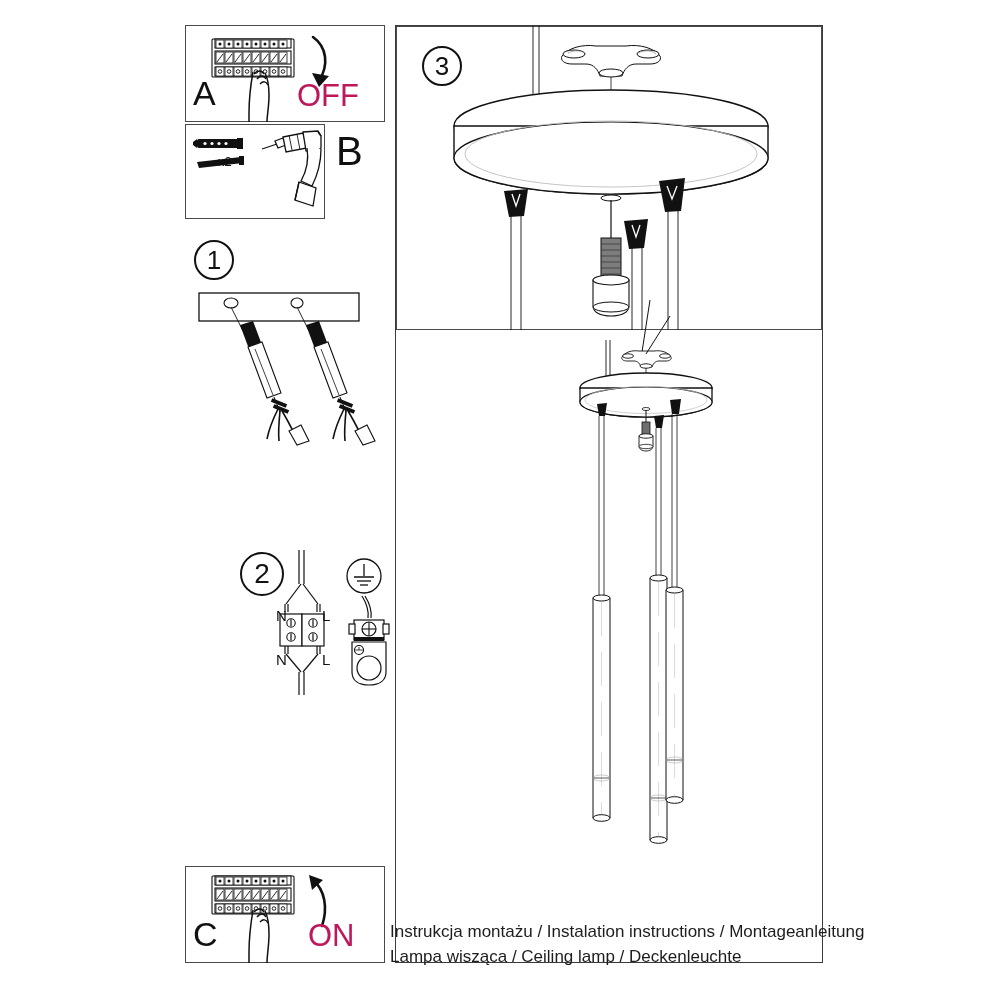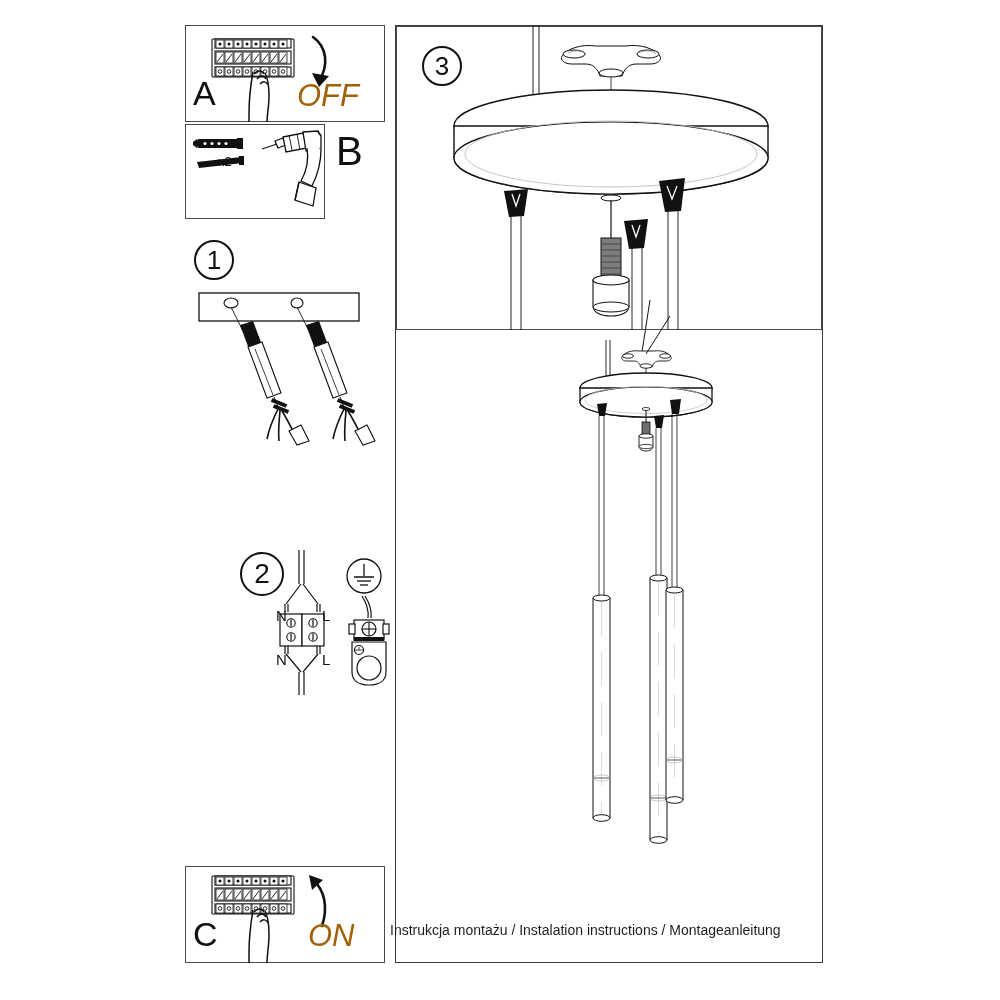--- a/index.html
+++ b/index.html
@@ -45,23 +45,22 @@
   .panel-letter {
     font-size: 34px;
     font-weight: 400;
     letter-spacing: 0px;
     color: #111;
     line-height: 1;
   }
   .onoff-word {
     font-size: 31px;
     font-weight: 400;
-    color: #a16207;
+    color: #be185d;
     line-height: 1;
-    font-style: italic;
   }
 
   
   .step-circle {
     border: 2px solid #111;
     border-radius: 50%;
     display: flex;
     align-items: center;
     justify-content: center;
     font-size: 26px;
@@ -80,21 +79,21 @@
   }
 
   
   #caption-box {
     left: 390px;
     top: 920px;
     width: 430px;
     height: 44px;
   }
   #caption-box div {
-    font-size: 14px;
+    font-size: 17px;
     line-height: 1.45;
     color: #1d1d1d;
     white-space: nowrap;
   }
 
   .x2-label {
     font-size: 13px;
     color: #111;
   }
 
@@ -648,15 +647,16 @@
         <path d="M137 60 C143 42, 140 24, 128 14"></path>
       </g>
       <polygon points="124,9 138,14 127,24" fill="#111"></polygon>
     </svg>
   </div>
   <div class="abs panel-letter" style="left:193px; top:917px;">C</div>
   <div class="abs onoff-word" style="left:308px; top:920px;">ON</div>
 
   <div class="abs" id="caption-box">
     <div>Instrukcja montażu / Instalation instructions / Montageanleitung</div>
+    <div>Lampa wisząca / Ceiling lamp / Deckenleuchte</div>
   </div>
 
 </div>
 
 </body></html>

